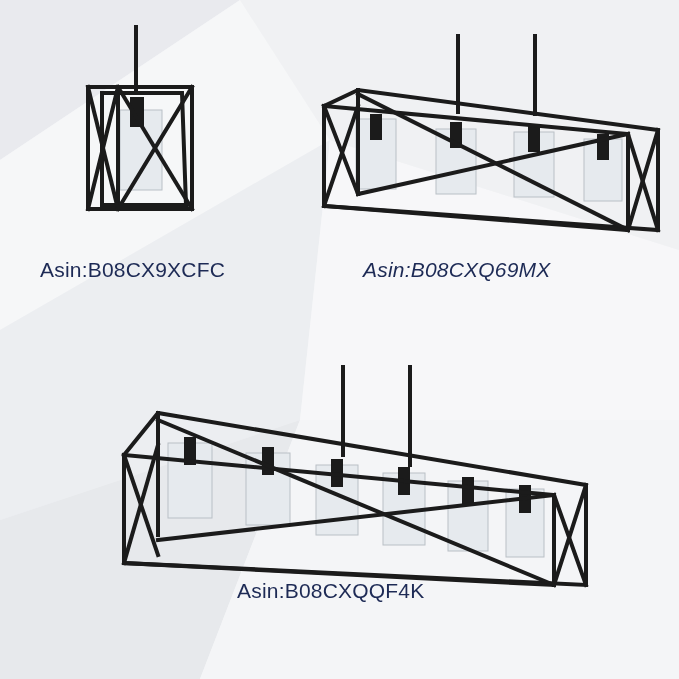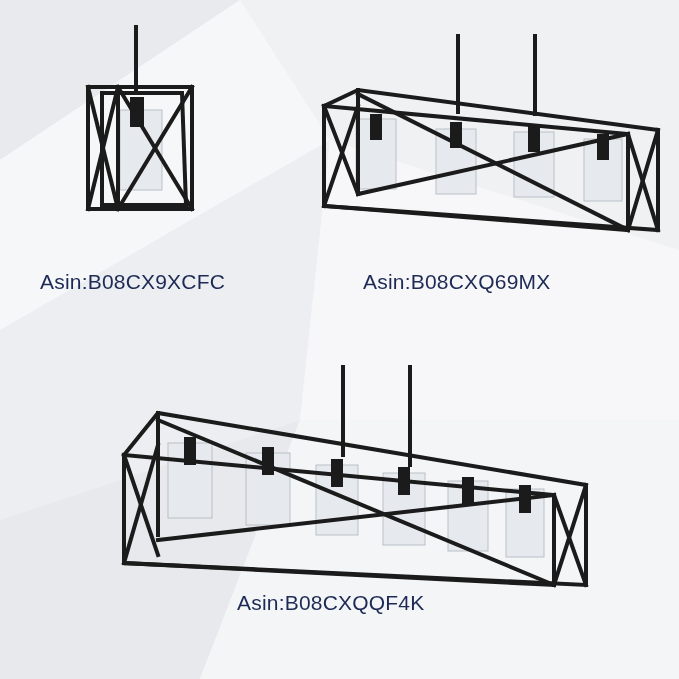--- a/index.html
+++ b/index.html
@@ -10,21 +10,20 @@
     }
     .bg { position: absolute; inset: 0; }
     .product { position: absolute; }
     .label {
       position: absolute;
       font-family: "Liberation Sans", sans-serif;
       font-size: 21px;
       color: #1d2a55;
       white-space: nowrap;
       letter-spacing: 0.2px;
-      margin-top: 12px;
     }
     svg { display: block; }
   </style>
 </head>
 <body>
 
 <svg class="bg" width="679" height="679" viewBox="0 0 679 679">
   <rect width="679" height="679" fill="#f3f4f6"></rect>
   <polygon points="0,0 240,0 0,160" fill="#e9eaee"></polygon>
   <polygon points="0,160 240,0 330,140 0,330" fill="#f6f7f8"></polygon>
@@ -85,21 +84,21 @@
       <line x1="6" y1="72" x2="40" y2="160"></line>
       <line x1="40" y1="72" x2="6" y2="172"></line>
       <line x1="310" y1="100" x2="340" y2="196"></line>
       <line x1="340" y1="96" x2="310" y2="196"></line>
 
       <line x1="40" y1="60" x2="310" y2="196"></line>
       <line x1="40" y1="160" x2="310" y2="100"></line>
     </g>
   </svg>
 </div>
-<div class="label" style="left:363px; top:258px;">Asin:B08CXQ69MX</div>
+<div class="label" style="left:363px; top:258px;font-style:italic;">Asin:B08CXQ69MX</div>
 
 <div class="product" style="left:118px; top:365px; width:480px; height:230px;">
   <svg width="480" height="230" viewBox="0 0 480 230">
     <g fill="#e6eaee" stroke="#b9c0c6" stroke-width="1">
       <rect x="50" y="78" width="44" height="75"></rect>
       <rect x="128" y="88" width="44" height="72"></rect>
       <rect x="198" y="100" width="42" height="70"></rect>
       <rect x="265" y="108" width="42" height="72"></rect>
       <rect x="330" y="116" width="40" height="70"></rect>
       <rect x="388" y="124" width="38" height="68"></rect>

